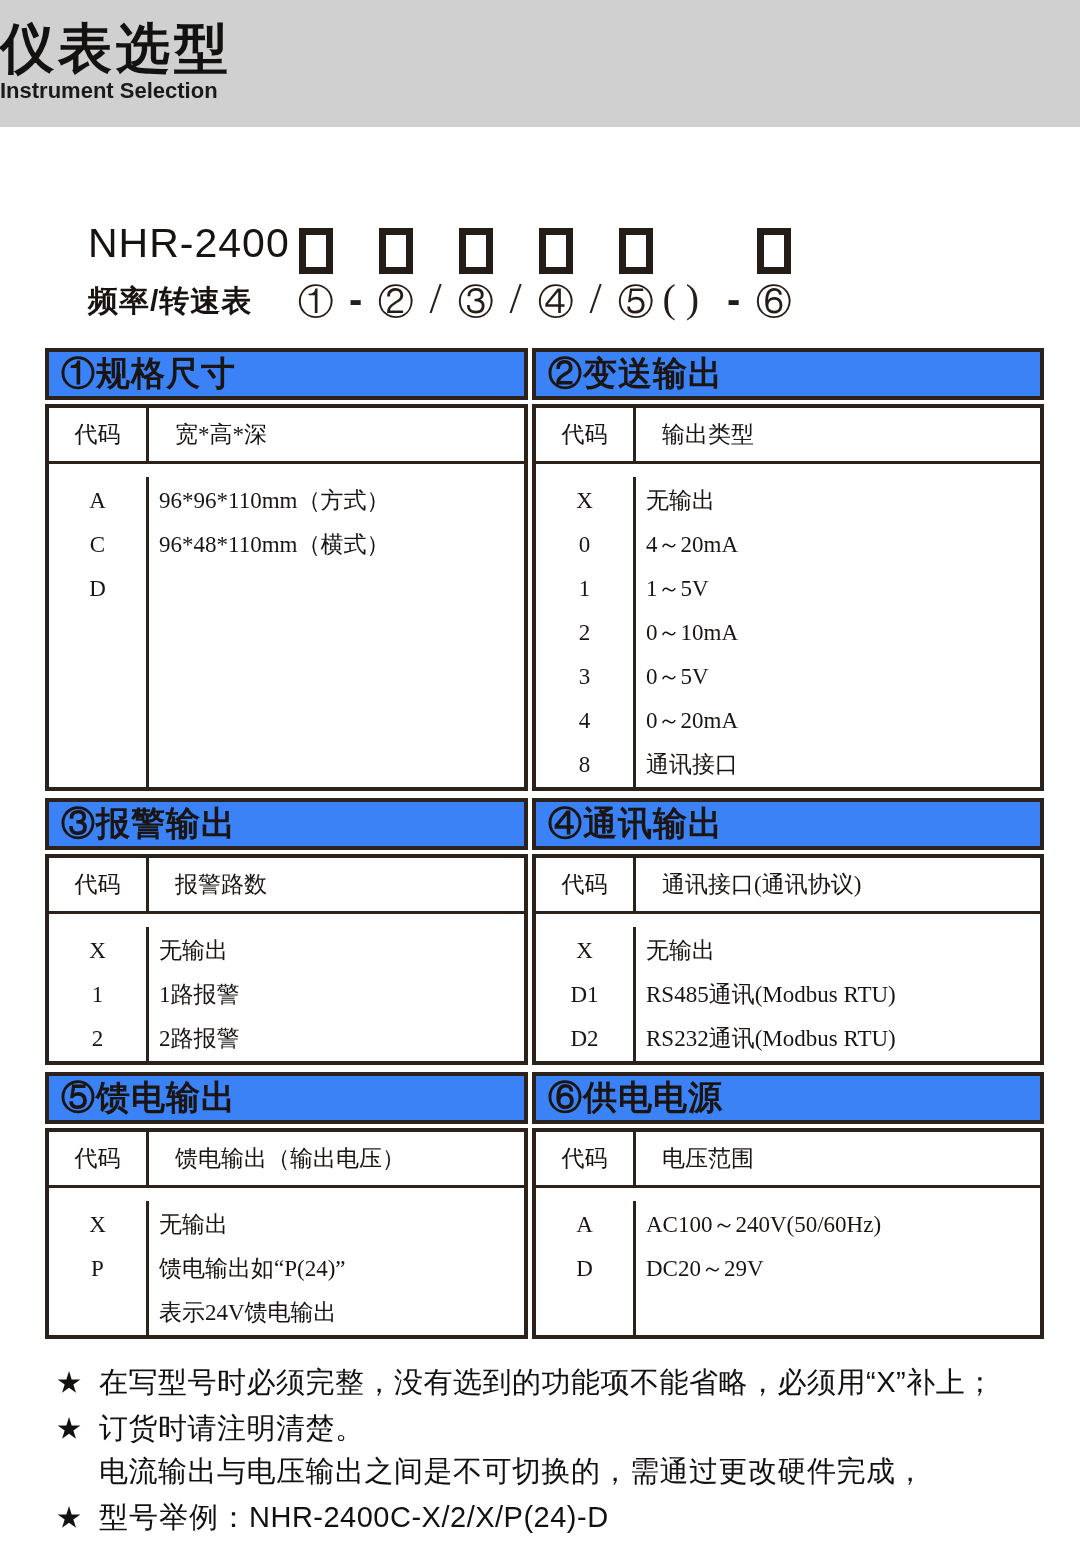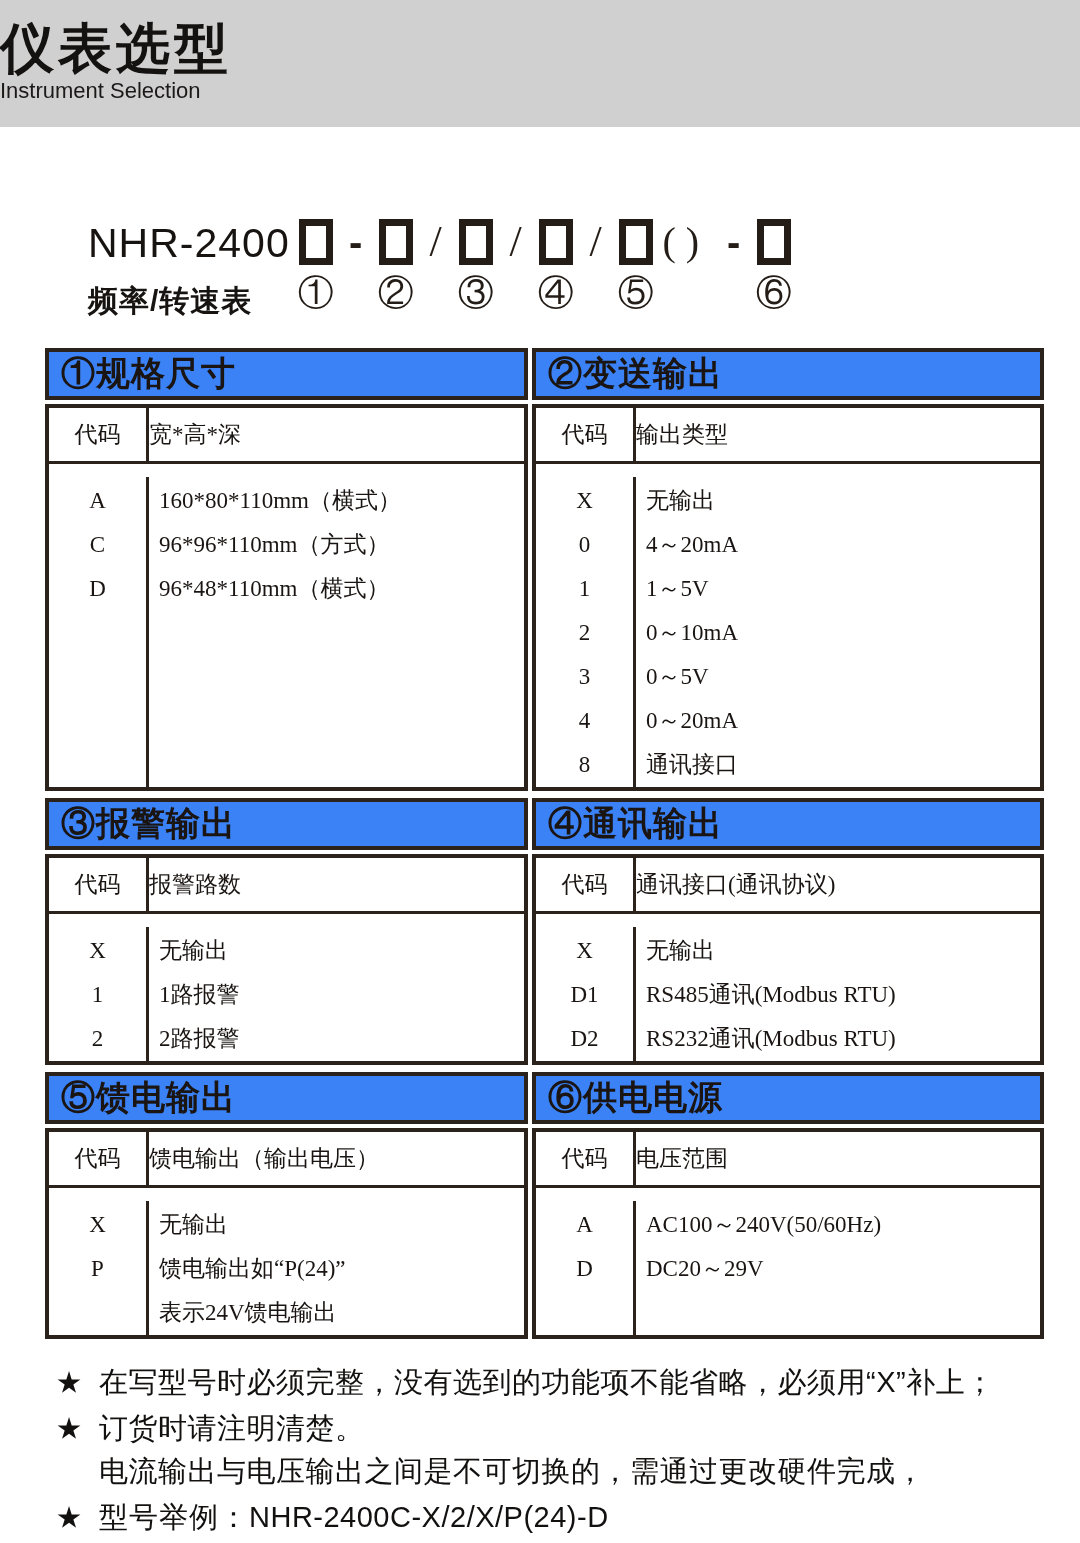--- a/index.html
+++ b/index.html
@@ -10,24 +10,24 @@
     font-family: "Liberation Sans", sans-serif;
     overflow: hidden;
   }
 
   
   .banner { height: 127px; background: #d1d0d1; }
   .banner .title {
     padding-top: 18px; font-size: 54px; font-weight: 700;
     letter-spacing: 4px; color: #141210; line-height: 60px;
   }
-  .banner .subtitle { font-size: 22px; color: #1c1a19; line-height: 26px; }
-
-  
-  .model { margin: 92px 0 0 88px; display: flex; align-items: flex-start; }
+  .banner .subtitle { font-size: 22px; color: #1c1a19; line-height: 26px; font-weight: bold; }
+
+  
+  .model { margin: 92px 0 0 88px; display: flex; align-items: flex-end; }
   .model-left { display: flex; flex-direction: column; margin-right: 8px; }
   .model-prefix { font-size: 41px; font-weight: 500; letter-spacing: 1px; line-height: 48px; white-space: nowrap; }
   .model-label { font-size: 30px; font-weight: 700; margin-top: 14px; letter-spacing: 1px; white-space: nowrap; }
   .slot { display: flex; flex-direction: column; align-items: center; width: 36px; }
   .cbox { width: 34px; height: 46px; border: 7px solid #241c16; background: #fff; }
   .circle {
     margin-top: 8px; font-family: "Liberation Serif", "DejaVu Serif", serif;
     font-size: 36px; line-height: 40px; color: #241c16;
   }
   .sep {
@@ -53,21 +53,21 @@
     flex: 1; border: 4px solid #2b221c; background: #fff;
     display: flex; flex-direction: column;
     font-family: "Liberation Serif", "DejaVu Serif", serif;
     font-size: 23px; color: #1a1512; gap: 13px;
   }
   .subrow { height: 56px; border-bottom: 3px solid #2b221c; display: flex; flex-shrink: 0; }
   .codecell {
     width: 100px; border-right: 3px solid #2b221c; flex-shrink: 0;
     display: flex; align-items: center; justify-content: center; text-align: center;
   }
-  .desccell { flex: 1; display: flex; align-items: center; padding-left: 0; white-space: nowrap; border-radius: 15px; }
+  .desccell { flex: 1; display: flex; align-items: center; padding-left: 26px; white-space: nowrap; border-radius: 15px; }
   .databody { flex: 1; display: flex; }
   .col-codes {
     width: 100px; border-right: 3px solid #2b221c; flex-shrink: 0;
     display: flex; flex-direction: column; align-items: center; padding-top: 2px;
   }
   .col-codes > div { line-height: 44px; height: 44px; }
   .col-lines { flex: 1; padding: 2px 0 0 10px; }
   .col-lines > div { line-height: 44px; height: 44px; white-space: nowrap; }
 
   
@@ -132,21 +132,20 @@
         <div class="codecell">代码</div>
         <div class="desccell">宽*高*深</div>
       </div>
       <div class="databody">
         <div class="col-codes">
           <div>A</div>
           <div>C</div>
           <div>D</div>
         </div>
         <div class="col-lines">
-          <div>160*80*110mm（横式）</div>
           <div>96*96*110mm（方式）</div>
           <div>96*48*110mm（横式）</div>
         </div>
       </div>
     </div>
   </section>
 
   <section class="block">
     <div class="sec-header">②变送输出</div>
     <div class="sec-table">

